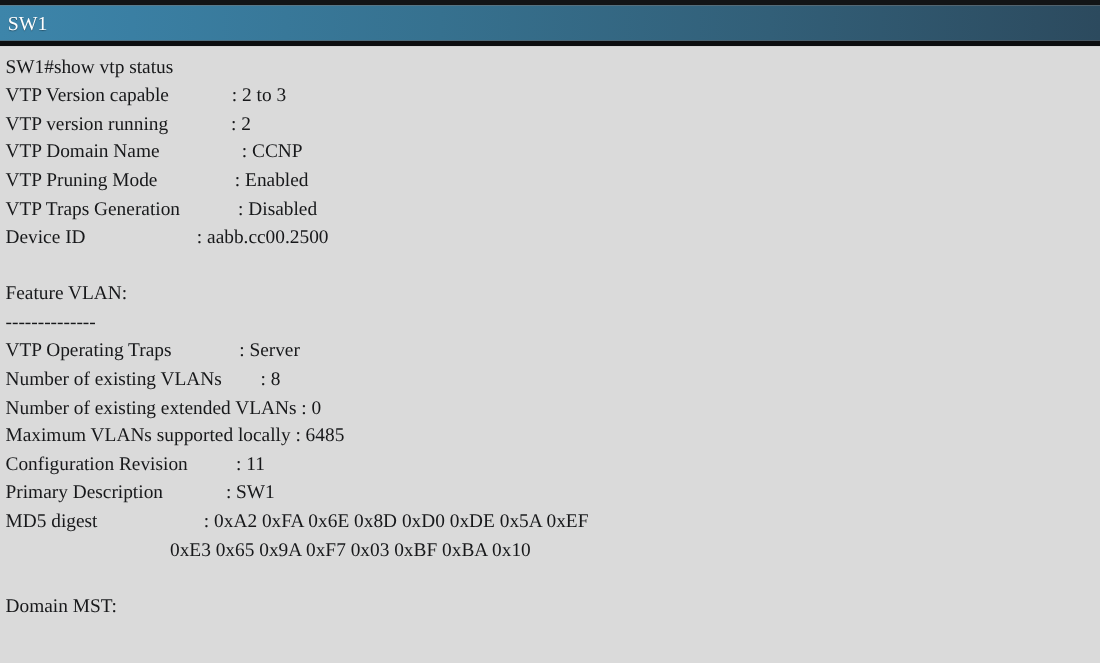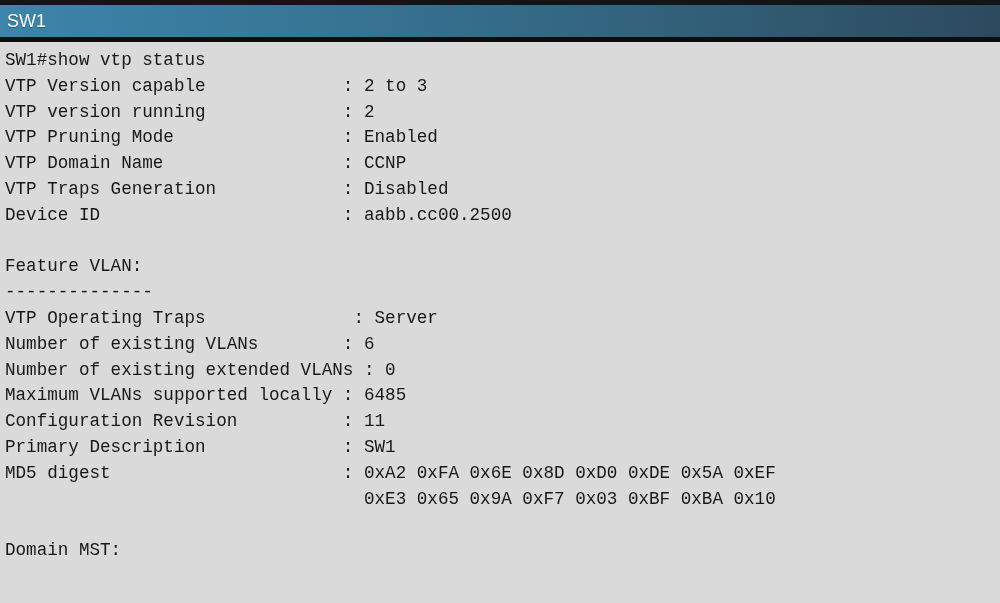--- a/index.html
+++ b/index.html
@@ -38,21 +38,21 @@
     left: 0;
     width: 1000px;
     height: 32px;
     background: linear-gradient(to right, #3d85aa 0%, #3a7fa3 12%, #36718f 40%, #325f78 70%, #2c4a5e 100%);
     display: flex;
     align-items: center;
     box-sizing: border-box;
     padding-left: 7px;
   }
   #title-bar-text {
-    font-family: Liberation Sans, sans-serif;
+    font-family: Liberation Serif, serif;
     font-size: 18px;
     line-height: 18px;
     color: #ffffff;
     letter-spacing: 0px;
     white-space: nowrap;
     text-shadow: 0 1px 1px rgba(0,0,0,0.35);
   }
 
   
   #title-bar-underline {
@@ -70,21 +70,21 @@
     top: 42px;
     left: 0;
     width: 1000px;
     height: 561px;
     background: #dadada;
     box-sizing: border-box;
     padding: 6px 0 0 5px;
     overflow: hidden;
   }
   .term-line {
-    font-family: Liberation Mono, monospace;
+    font-family: Liberation Serif, serif;
     font-size: 17.6px;
     line-height: 25.8px;
     height: 25.8px;
     color: #17181a;
     white-space: pre;
     letter-spacing: 0px;
   }
   .term-line.blank {
     color: transparent;
   }
@@ -99,29 +99,29 @@
   <div id="title-bar">
     <span id="title-bar-text">SW1</span>
   </div>
 
   <div id="title-bar-underline"></div>
 
   <div id="terminal">
     <div class="term-line">SW1#show vtp status</div>
     <div class="term-line">VTP Version capable             : 2 to 3</div>
     <div class="term-line">VTP version running             : 2</div>
+    <div class="term-line">VTP Domain Name                 : CCNP</div>
     <div class="term-line">VTP Pruning Mode                : Enabled</div>
-    <div class="term-line">VTP Domain Name                 : CCNP</div>
     <div class="term-line">VTP Traps Generation            : Disabled</div>
     <div class="term-line">Device ID                       : aabb.cc00.2500</div>
     <div class="term-line blank"></div>
     <div class="term-line">Feature VLAN:</div>
     <div class="term-line">--------------</div>
     <div class="term-line">VTP Operating Traps              : Server</div>
-    <div class="term-line">Number of existing VLANs        : 6</div>
+    <div class="term-line">Number of existing VLANs        : 8</div>
     <div class="term-line">Number of existing extended VLANs : 0</div>
     <div class="term-line">Maximum VLANs supported locally : 6485</div>
     <div class="term-line">Configuration Revision          : 11</div>
     <div class="term-line">Primary Description             : SW1</div>
     <div class="term-line">MD5 digest                      : 0xA2 0xFA 0x6E 0x8D 0xD0 0xDE 0x5A 0xEF</div>
     <div class="term-line">                                  0xE3 0x65 0x9A 0xF7 0x03 0xBF 0xBA 0x10</div>
     <div class="term-line blank"></div>
     <div class="term-line">Domain MST:</div>
   </div>
 

